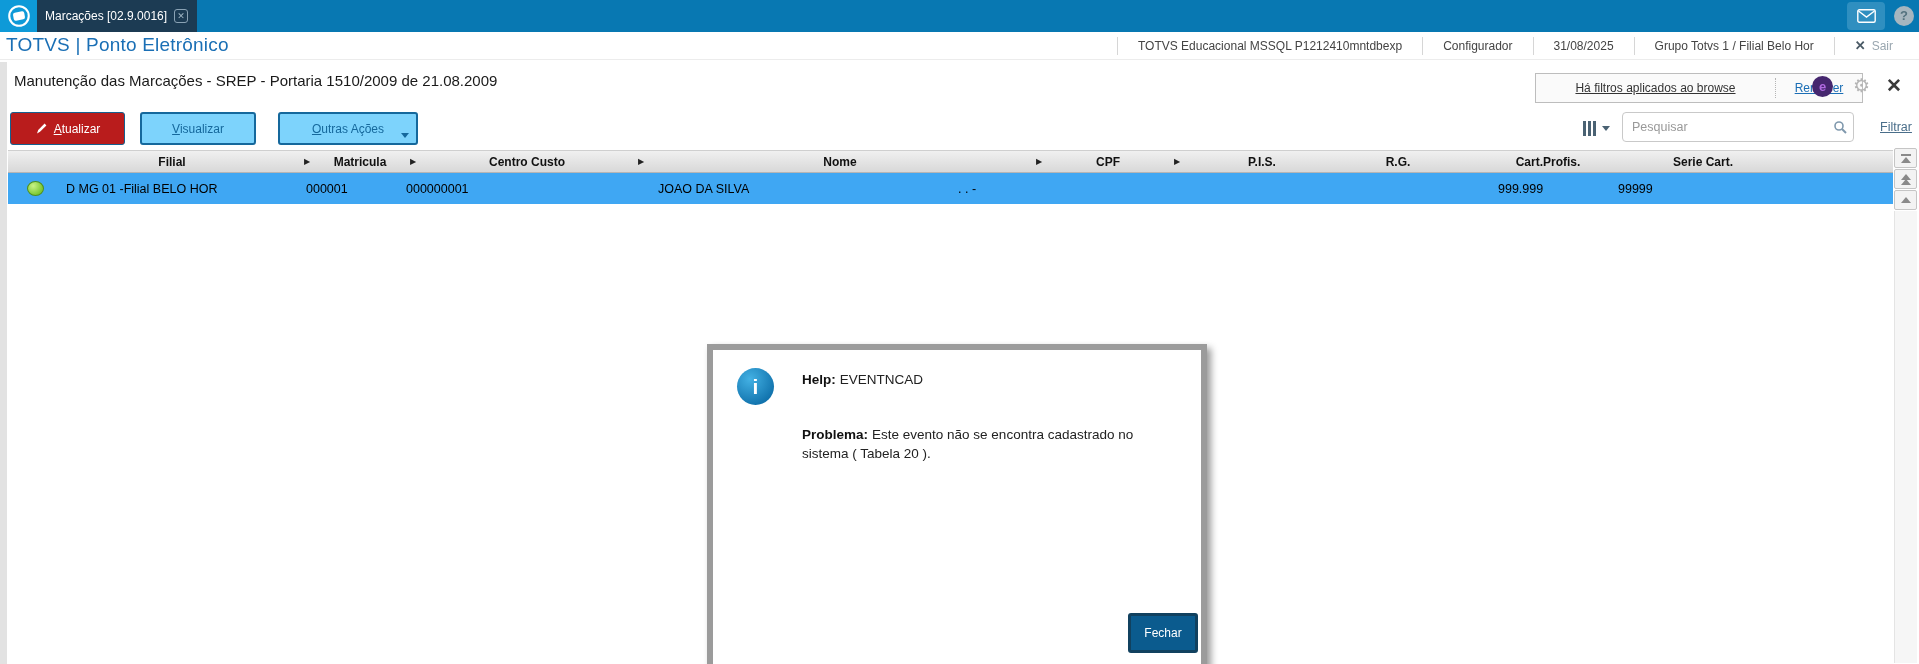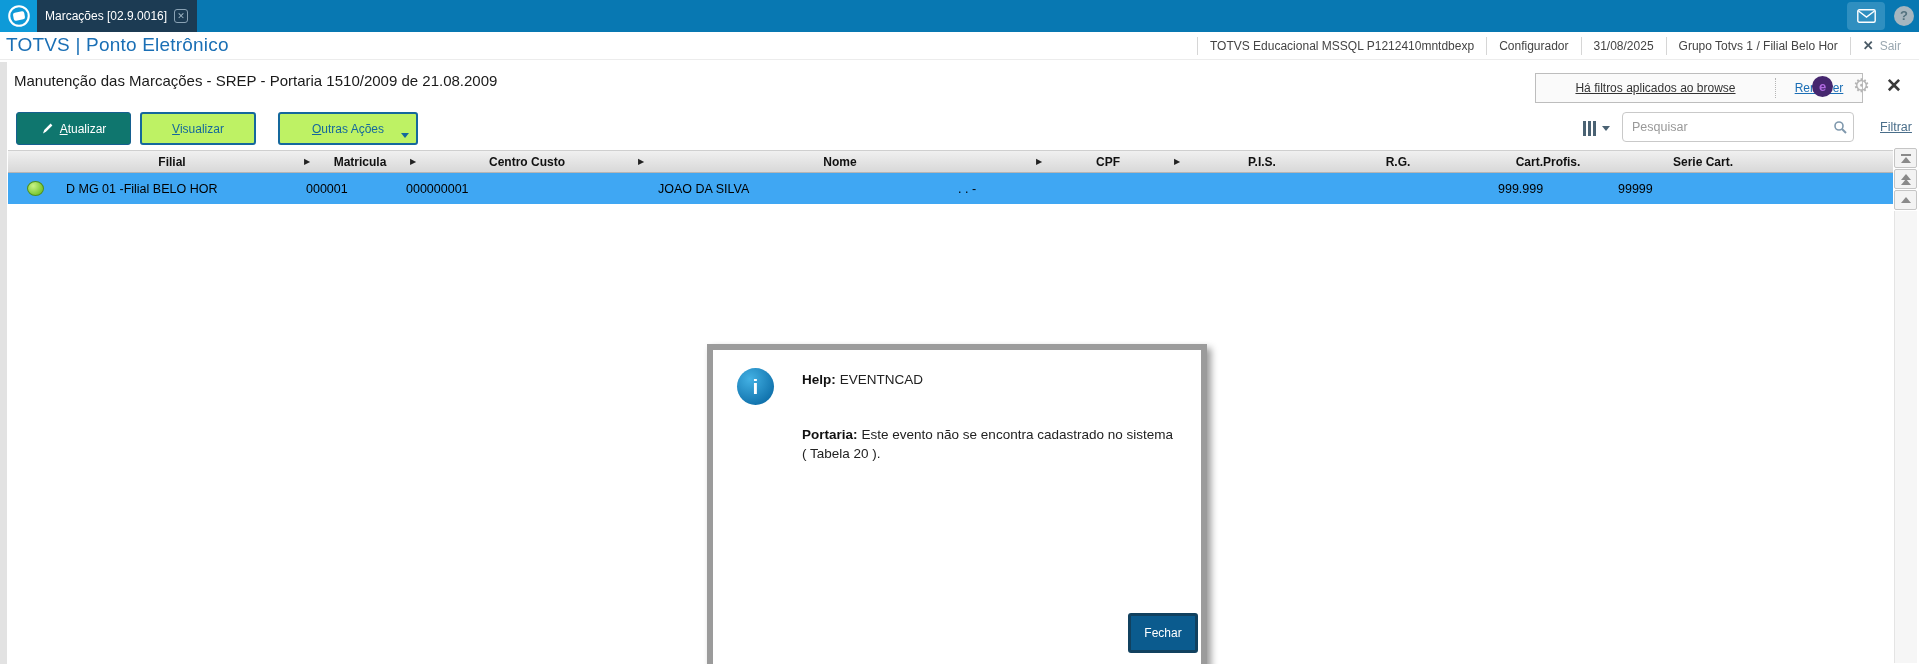--- a/index.html
+++ b/index.html
@@ -20,21 +20,21 @@
   .mail-btn { left:1847px; width:38px; background:#2f8fc0; }
   .helpcirc-btn { left:1890px; width:28px; background:transparent; }
   .help-circle { width:20px; height:20px; border-radius:50%; background:#a7b6bf; color:#54727f;
                  font-weight:bold; font-size:13px; line-height:20px; text-align:center; }
 
   
   .infobar { position:absolute; left:0; top:32px; width:1919px; height:28px; background:#fff;
              border-bottom:1px solid #ececec; }
   .brand { position:absolute; left:6px; top:2px; font-size:19px; color:#1a6fb5; letter-spacing:0.2px; }
   .session { position:absolute; right:6px; top:0; height:28px; display:flex; align-items:center; }
-  .session .item { font-size:12px; color:#444; padding:0 12px; border-left:1px solid #d6d6d6;
+  .session .item { font-size:12px; color:#444; padding:0 20px; border-left:1px solid #d6d6d6;
                    height:18px; line-height:18px; white-space:nowrap; }
   .session .sair { display:flex; align-items:center; gap:6px; }
   .session .sair .x { color:#4a5a66; font-size:13px; font-weight:bold; }
   .session .sair .t { color:#9aa7b0; }
 
   
   .left-strip { position:absolute; left:0; top:62px; width:7px; height:602px; background:#e2e2e2; }
 
   
   .page-title { position:absolute; left:14px; top:72px; font-size:15px; color:#1a1a1a; }
@@ -46,22 +46,22 @@
   .assistant { position:absolute; left:1812px; top:76px; width:21px; height:21px; border-radius:50%;
                background:#45266e; color:#b06ae0; font-weight:bold; font-size:13px; line-height:21px;
                text-align:center; }
   .gear { position:absolute; left:1853px; top:74px; font-size:19px; color:#b5b5b5; cursor:pointer; }
   .browse-close { position:absolute; left:1886px; top:74px; font-size:19px; color:#3a3a3a;
                   font-weight:bold; cursor:pointer; }
 
   
   .btn { position:absolute; top:112px; height:33px; border-radius:3px; font-size:12px;
          display:flex; align-items:center; justify-content:center; gap:6px; cursor:pointer; }
-  .btn-primary { left:16px; width:115px; background:#0f766e; color:#fff; border:1px solid #15608f; }
-  .btn-outline { background:#bef264; border:2px solid #15689c; color:#15689c; }
+  .btn-primary { left:10px; width:115px; background:#b91c1c; color:#fff; border:1px solid #15608f; }
+  .btn-outline { background:#7dd3fc; border:2px solid #15689c; color:#15689c; }
   .btn-view { left:140px; width:116px; }
   .btn-other { left:278px; width:140px; position:absolute; }
   .btn-other .caret { position:absolute; right:7px; bottom:5px; width:0; height:0;
                       border-left:4px solid transparent; border-right:4px solid transparent;
                       border-top:5px solid #15689c; }
   .btn u { text-decoration:underline; }
 
   
   .colchooser { position:absolute; left:1583px; top:116px; width:36px; height:24px;
                 display:flex; align-items:center; gap:2px; cursor:pointer; }
@@ -256,19 +256,19 @@
   <div class="sc-track"></div>
 </div>
 
 <div class="dialog">
   <div class="dlg-icon">i</div>
   <div class="dlg-body">
     <div class="dlg-line1">
       <b>Help:</b><span>EVENTNCAD</span>
     </div>
     <div class="dlg-para2">
-      <b>Portaria:</b><span>Este evento não se encontra cadastrado no sistema ( Tabela 20 ).</span>
+      <b>Problema:</b><span>Este evento não se encontra cadastrado no sistema ( Tabela 20 ).</span>
     </div>
   </div>
   <div class="dlg-close">
     <span>Fechar</span>
   </div>
 </div>
 
 </body></html>

